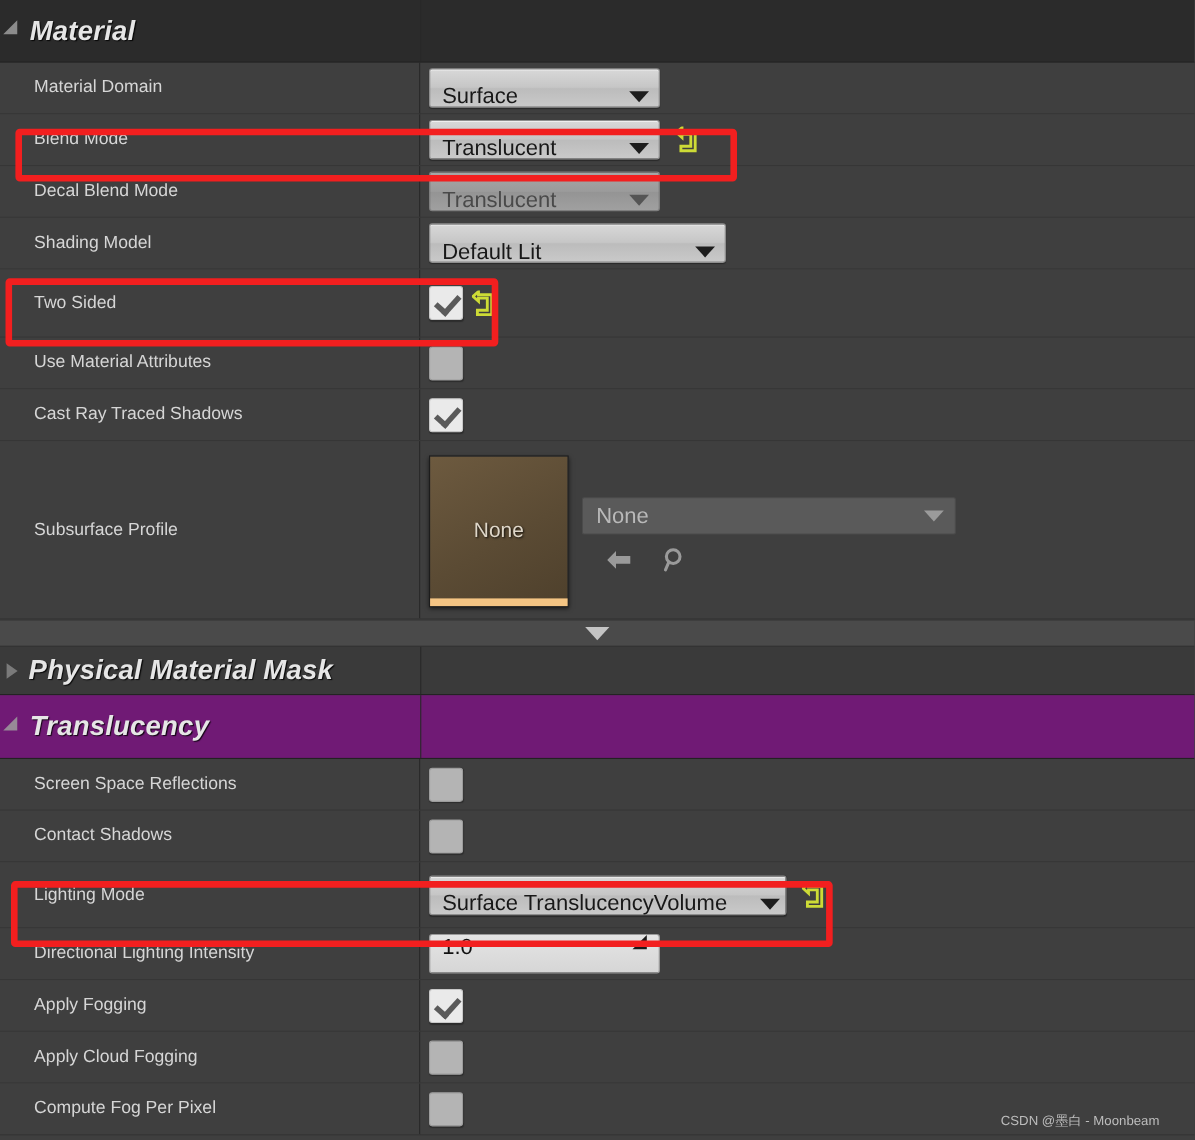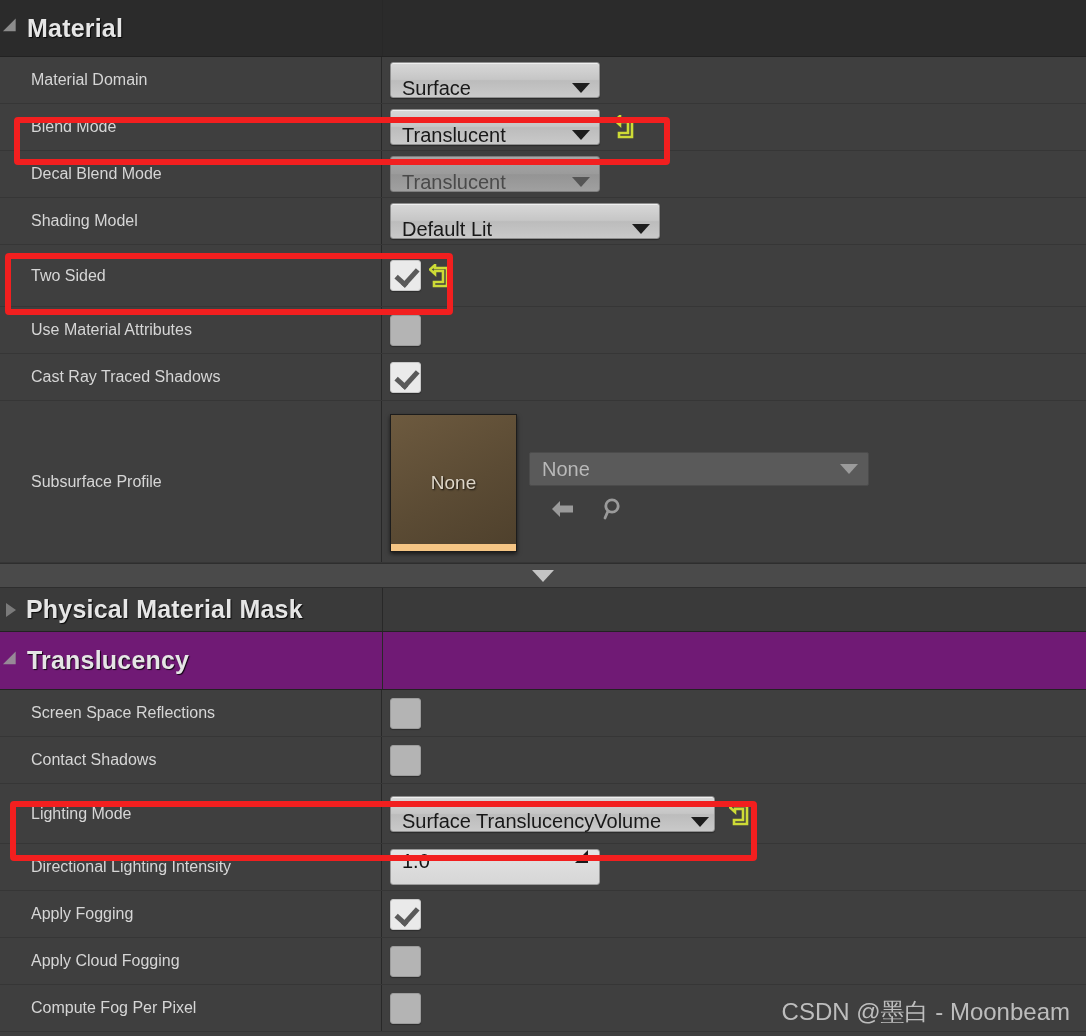--- a/index.html
+++ b/index.html
@@ -11,20 +11,21 @@
   }
   .panel { position: relative; width: 1086px; height: 1036px; }
 
   
   .cat-header {
     position: relative;
     height: 57px;
     background: #2b2b2b;
     display: flex; align-items: center;
     border-bottom: 1px solid #222;
+    font-style: italic;
   }
   .cat-header .tri { margin: 0 10px 0 8px; }
   .cat-title {
     font-size: 25px; font-weight: bold; color: #e6e6e6;
     letter-spacing: .2px;
     text-shadow: 1px 1px 1px rgba(0,0,0,.85);
   }
   .tri-open {
     width: 0; height: 0;
     border-left: 9px solid #9d9d9d;
@@ -202,23 +203,23 @@
     pointer-events: none;
     z-index: 40;
   }
   #hl-blend    { left: 14px;  top: 117px; width: 656px; height: 48px; }
   #hl-twosided { left: 5px;   top: 253px; width: 448px; height: 62px; }
   #hl-lighting { left: 10px;  top: 801px; width: 747px; height: 60px; }
 
   
   .watermark {
     position: absolute;
-    right: 16px; bottom: 8px;
+    right: 32px; bottom: 8px;
     color: #bdbdbd;
-    font-size: 24px;
+    font-size: 12px;
     z-index: 30;
     white-space: nowrap;
     margin-left: 25px;
   }
   .section-group { background: #3f3f3f; }
 </style>
 </head>
 <body>
 
 <div class="panel">

